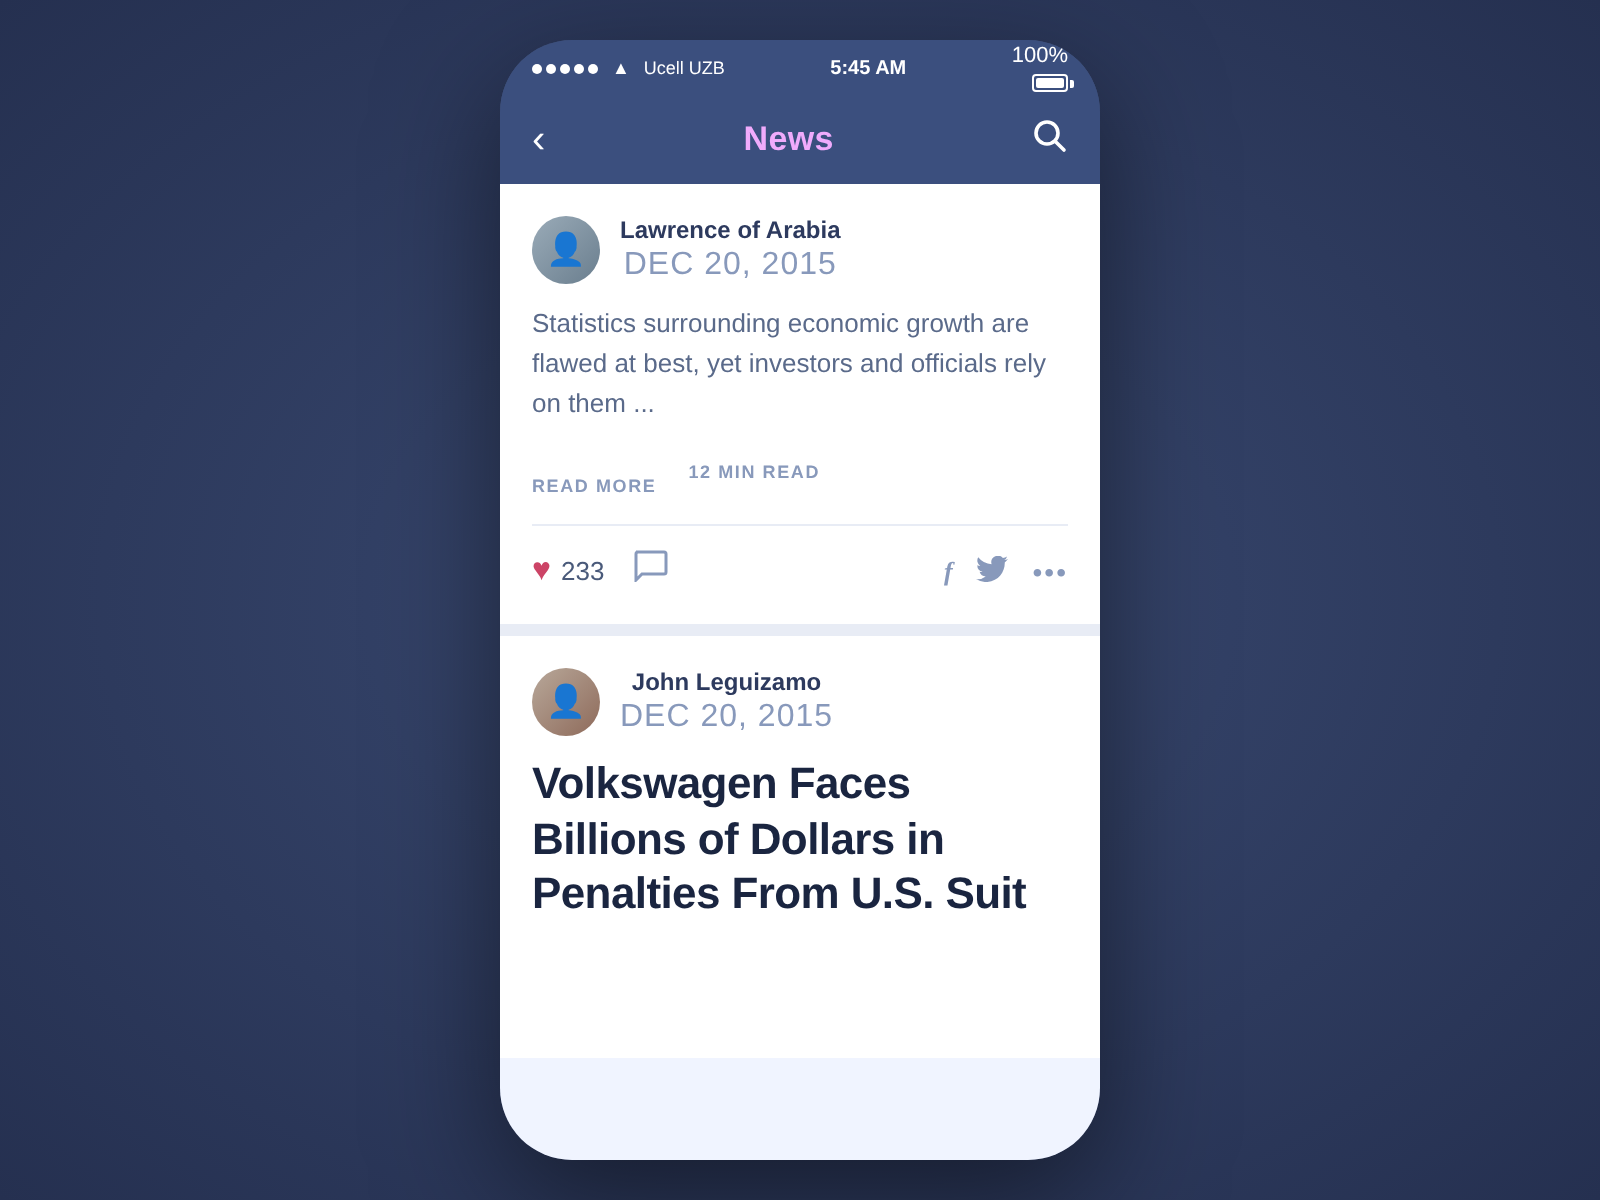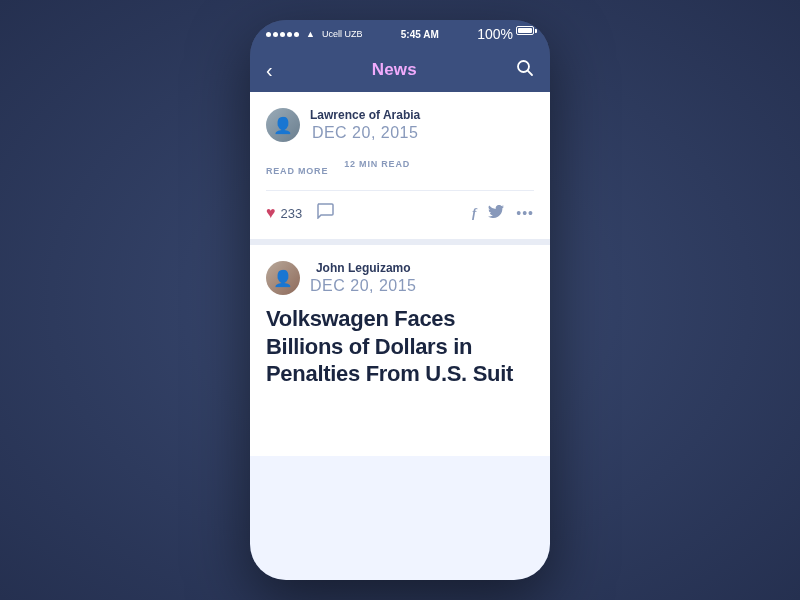--- a/index.html
+++ b/index.html
@@ -68,24 +68,25 @@
     }
 
     .status-center {
       color: white;
       font-size: 10px;
       font-weight: 600;
     }
 
     .status-right {
       display: flex;
-      align-items: flex-start;
+      align-items: flex-end;
       gap: 3px;
       color: white;
-      font-size: 14px;
+      font-size: 11px;
+      flex-direction: column;
     }
 
     .battery-box {
       width: 18px;
       height: 9px;
       border: 1.5px solid white;
       border-radius: 2px;
       position: relative;
       display: flex;
       align-items: center;
@@ -362,20 +363,21 @@
     <div class="article-card">
       <div class="author-row">
         <div class="avatar avatar-1">
           <span class="avatar-face">👤</span>
         </div>
         <div class="author-info">
           <span class="author-name">Lawrence of Arabia</span>
           <span class="article-date">DEC 20, 2015</span>
         </div>
       </div>
+      <div class="article-excerpt">Statistics surrounding economic growth are flawed at best, yet investors and officials rely on them ...</div>
       <div class="article-meta">
         <span class="read-more">READ MORE</span>
         <span class="read-time">12 MIN READ</span>
       </div>
       <div class="divider"></div>
       <div class="actions-row">
         <div class="actions-left">
           <div class="like-section">
             <span class="heart-icon">♥</span>
             <span class="like-count">233</span>

